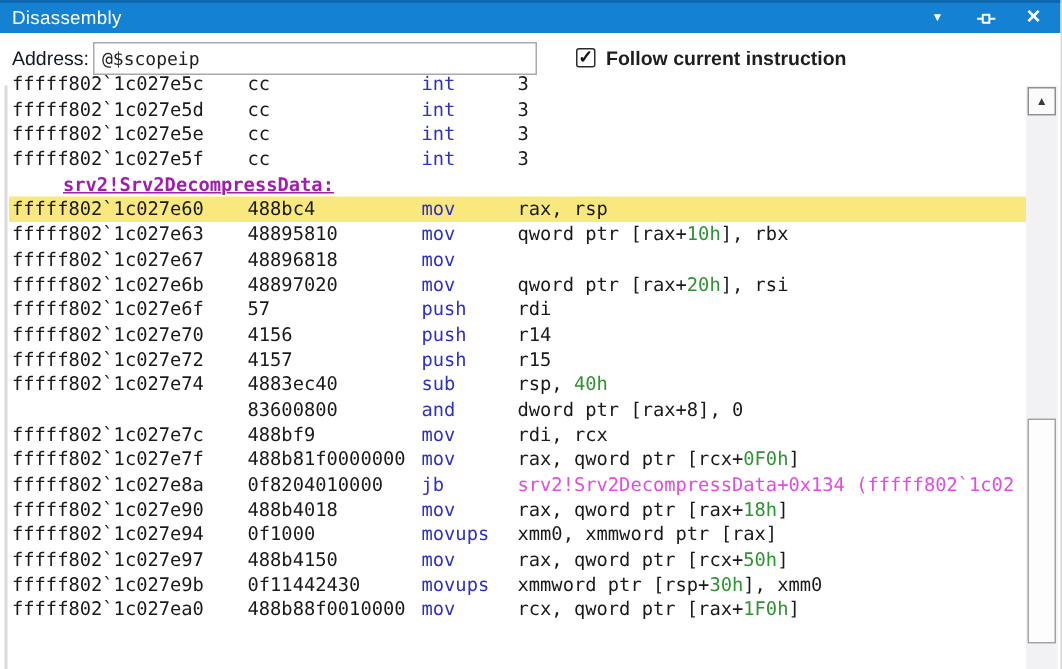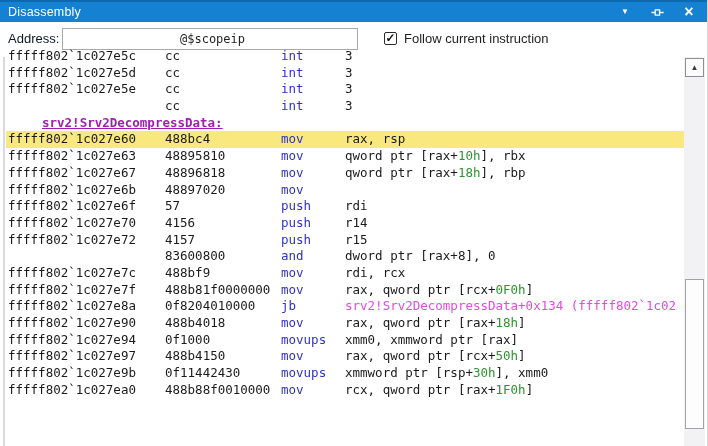--- a/index.html
+++ b/index.html
@@ -19,29 +19,29 @@
   .tb-icons{margin-left:auto;margin-right:10px;display:flex;align-items:center;gap:16px;}
   .tb-icon{display:flex;align-items:center;justify-content:center;width:16px;height:16px;cursor:default;}
   .tb-caret{font-size:8px;line-height:16px;}
   .tb-close{font-size:16px;line-height:16px;font-weight:bold;}
   
   .toolbar{position:absolute;top:22px;left:0;right:0;height:35px;background:#fff;}
   .addr-label{position:absolute;left:8px;top:9px;font-size:13px;color:#0f172a;}
   .addr-input{
     position:absolute;left:62px;top:6px;width:296px;height:22px;box-sizing:border-box;
     border:1px solid #a9a9a9;background:#fff;color:#1e1e1e;
-    font-family:"DejaVu Sans Mono",monospace;font-size:12px;padding:0 0 0 5px;outline:none;text-align:center;
+    font-family:"DejaVu Sans Mono",monospace;font-size:12px;padding:0 0 0 5px;outline:none;
   }
   .cbx{
     position:absolute;left:384px;top:10px;width:13px;height:13px;box-sizing:border-box;
     border:1.6px solid #2b2b2b;border-radius:2px;background:#fff;
     display:flex;align-items:center;justify-content:center;
     font-size:12px;font-weight:bold;color:#111;line-height:13px;
   }
-  .cbx-label{position:absolute;left:404px;top:9px;font-size:13px;color:#1e1e1e;}
+  .cbx-label{position:absolute;left:404px;top:9px;font-size:13px;color:#1e1e1e;font-weight:bold;}
   
   .gutter{position:absolute;left:3px;top:57px;bottom:0;width:2px;background:#dadada;}
   .rows{position:absolute;left:6px;top:48px;width:678px;}
   .row{
     position:relative;height:16.7px;line-height:16.7px;
     font-family:"DejaVu Sans Mono",monospace;font-size:12.5px;color:#1a1a1a;
     white-space:pre;overflow:hidden;
   }
   .row.hl{background:var(--highlight,#f8e87e);}
   .row .addr{position:absolute;left:2px;}
@@ -92,29 +92,30 @@
     </span>
     <span class="cbx-label">Follow current instruction</span>
   </div>
 
   <div class="gutter"></div>
 
   <div class="rows">
       <div class="row"><span class="addr">fffff802`1c027e5c</span><span class="bytes">cc</span><span class="mn">int</span><span class="ops"><span class="c-t">3</span></span></div>
       <div class="row"><span class="addr">fffff802`1c027e5d</span><span class="bytes">cc</span><span class="mn">int</span><span class="ops"><span class="c-t">3</span></span></div>
       <div class="row"><span class="addr">fffff802`1c027e5e</span><span class="bytes">cc</span><span class="mn">int</span><span class="ops"><span class="c-t">3</span></span></div>
-      <div class="row"><span class="bytes">cc</span><span class="mn">int</span><span class="ops"><span class="c-t">3</span></span></div>
+      <div class="row"><span class="addr">fffff802`1c027e5f</span><span class="bytes">cc</span><span class="mn">int</span><span class="ops"><span class="c-t">3</span></span></div>
       <div class="row lbl"><span class="label-text">srv2!Srv2DecompressData:</span></div>
       <div class="row hl"><span class="addr">fffff802`1c027e60</span><span class="bytes">488bc4</span><span class="mn">mov</span><span class="ops"><span class="c-t">rax, rsp</span></span></div>
       <div class="row"><span class="addr">fffff802`1c027e63</span><span class="bytes">48895810</span><span class="mn">mov</span><span class="ops"><span class="c-t">qword ptr [rax+</span><span class="c-n">10h</span><span class="c-t">], rbx</span></span></div>
-      <div class="row"><span class="addr">fffff802`1c027e67</span><span class="bytes">48896818</span><span class="mn">mov</span><span class="ops"><span class="c-t">qword ptr [rax+</span><span class="c-n">18h</span><span class="c-t">], rbp</span></span></div>
-      <div class="row"><span class="addr">fffff802`1c027e6b</span><span class="bytes">48897020</span><span class="mn">mov</span></div>
+      <div class="row"><span class="addr">fffff802`1c027e67</span><span class="bytes">48896818</span><span class="mn">mov</span></div>
+      <div class="row"><span class="addr">fffff802`1c027e6b</span><span class="bytes">48897020</span><span class="mn">mov</span><span class="ops"><span class="c-t">qword ptr [rax+</span><span class="c-n">20h</span><span class="c-t">], rsi</span></span></div>
       <div class="row"><span class="addr">fffff802`1c027e6f</span><span class="bytes">57</span><span class="mn">push</span><span class="ops"><span class="c-t">rdi</span></span></div>
       <div class="row"><span class="addr">fffff802`1c027e70</span><span class="bytes">4156</span><span class="mn">push</span><span class="ops"><span class="c-t">r14</span></span></div>
       <div class="row"><span class="addr">fffff802`1c027e72</span><span class="bytes">4157</span><span class="mn">push</span><span class="ops"><span class="c-t">r15</span></span></div>
+      <div class="row"><span class="addr">fffff802`1c027e74</span><span class="bytes">4883ec40</span><span class="mn">sub</span><span class="ops"><span class="c-t">rsp, </span><span class="c-n">40h</span></span></div>
       <div class="row"><span class="bytes">83600800</span><span class="mn">and</span><span class="ops"><span class="c-t">dword ptr [rax+8], 0</span></span></div>
       <div class="row"><span class="addr">fffff802`1c027e7c</span><span class="bytes">488bf9</span><span class="mn">mov</span><span class="ops"><span class="c-t">rdi, rcx</span></span></div>
       <div class="row"><span class="addr">fffff802`1c027e7f</span><span class="bytes">488b81f0000000</span><span class="mn">mov</span><span class="ops"><span class="c-t">rax, qword ptr [rcx+</span><span class="c-n">0F0h</span><span class="c-t">]</span></span></div>
       <div class="row"><span class="addr">fffff802`1c027e8a</span><span class="bytes">0f8204010000</span><span class="mn">jb</span><span class="ops"><span class="c-y">srv2!Srv2DecompressData+0x134 (fffff802`1c02</span></span></div>
       <div class="row"><span class="addr">fffff802`1c027e90</span><span class="bytes">488b4018</span><span class="mn">mov</span><span class="ops"><span class="c-t">rax, qword ptr [rax+</span><span class="c-n">18h</span><span class="c-t">]</span></span></div>
       <div class="row"><span class="addr">fffff802`1c027e94</span><span class="bytes">0f1000</span><span class="mn">movups</span><span class="ops"><span class="c-t">xmm0, xmmword ptr [rax]</span></span></div>
       <div class="row"><span class="addr">fffff802`1c027e97</span><span class="bytes">488b4150</span><span class="mn">mov</span><span class="ops"><span class="c-t">rax, qword ptr [rcx+</span><span class="c-n">50h</span><span class="c-t">]</span></span></div>
       <div class="row"><span class="addr">fffff802`1c027e9b</span><span class="bytes">0f11442430</span><span class="mn">movups</span><span class="ops"><span class="c-t">xmmword ptr [rsp+</span><span class="c-n">30h</span><span class="c-t">], xmm0</span></span></div>
       <div class="row"><span class="addr">fffff802`1c027ea0</span><span class="bytes">488b88f0010000</span><span class="mn">mov</span><span class="ops"><span class="c-t">rcx, qword ptr [rax+</span><span class="c-n">1F0h</span><span class="c-t">]</span></span></div>
     </div>

